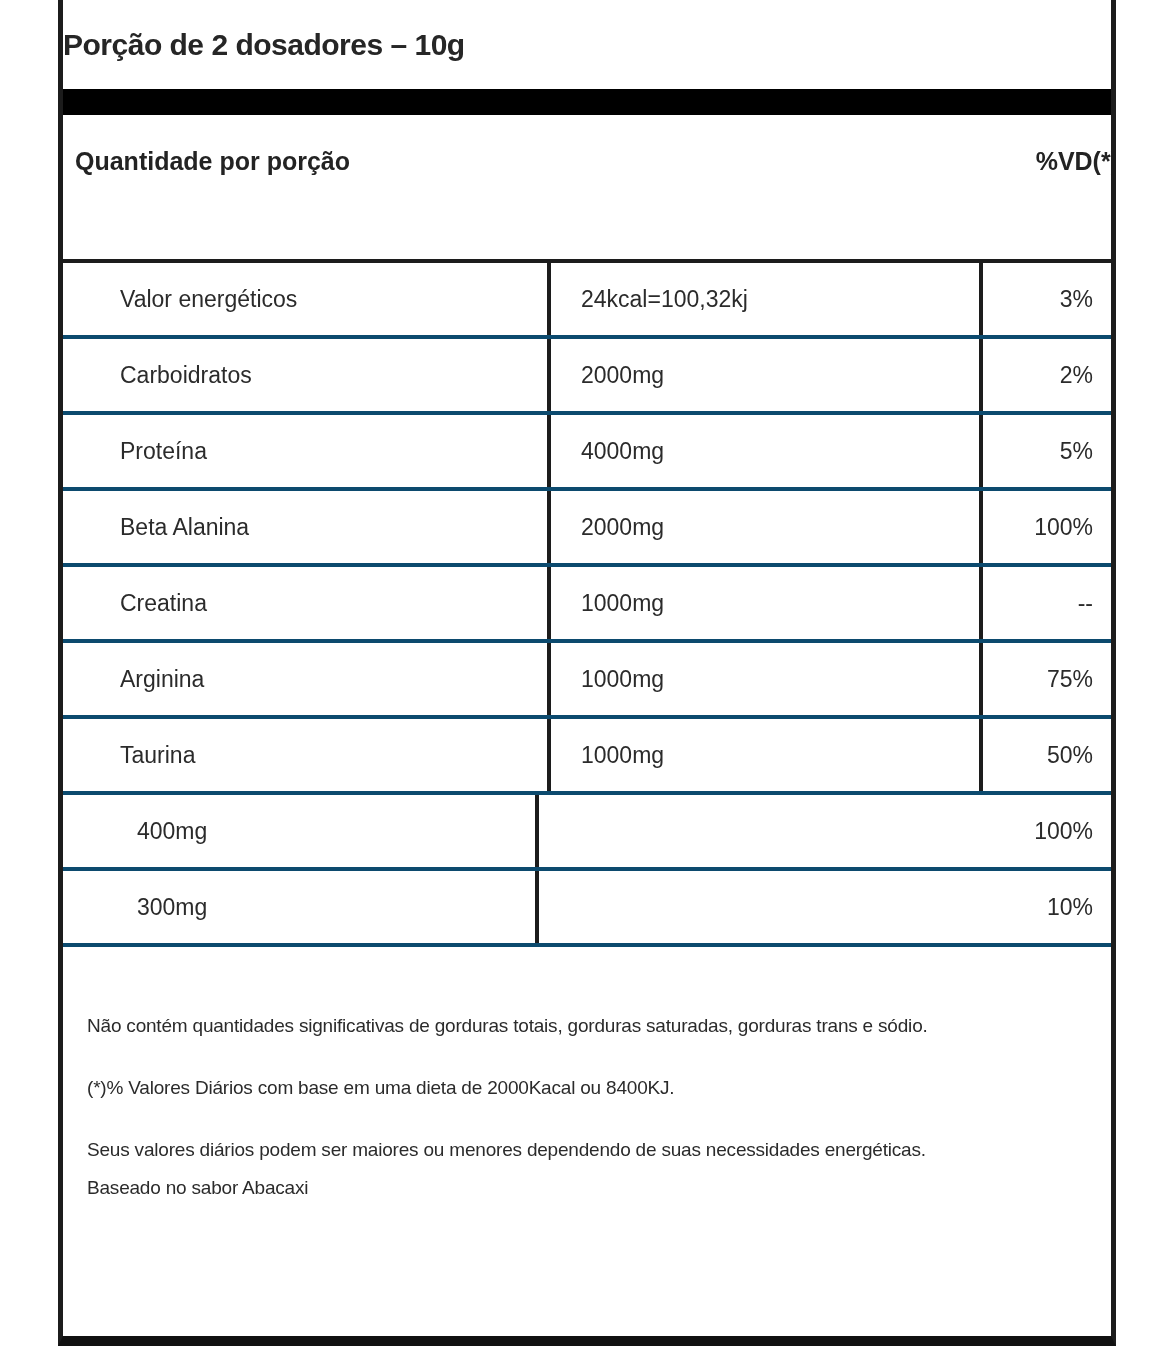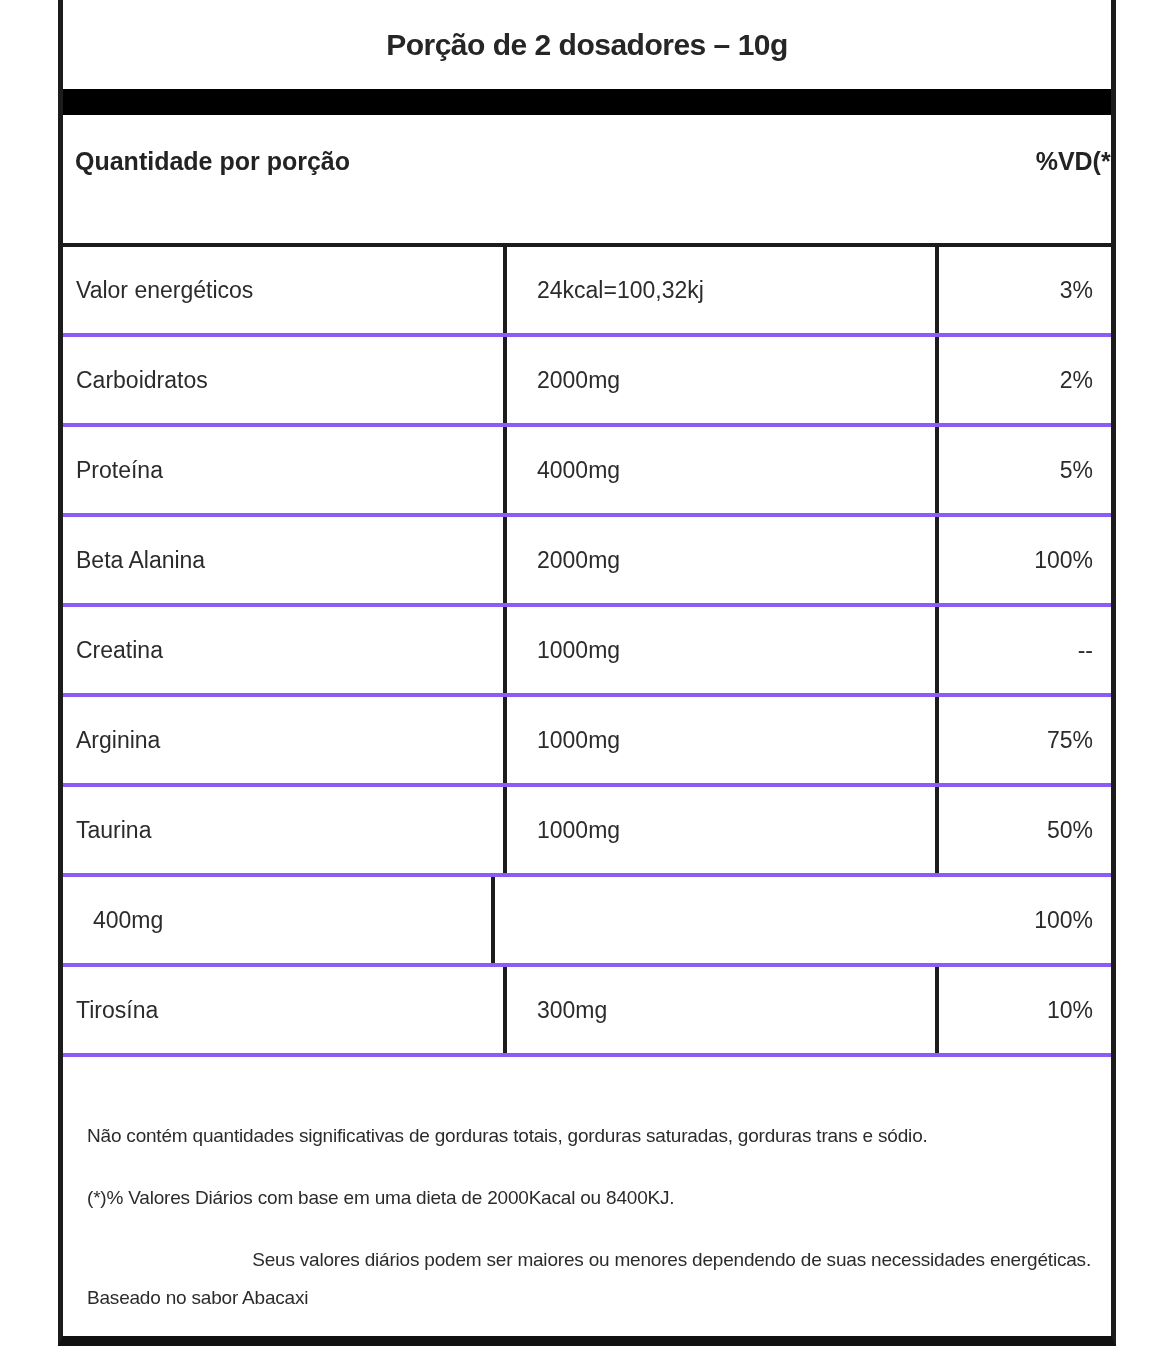--- a/index.html
+++ b/index.html
@@ -20,35 +20,34 @@
     box-sizing: border-box;
     border-left: 5px solid #1c1c1c;
     border-right: 5px solid #1c1c1c;
     border-bottom: 10px solid #111111;
     background: #ffffff;
   }
   .title-row {
     height: 89px;
     display: flex;
     align-items: center;
-    justify-content: center;
   }
   .title {
     font-size: 30px;
     font-weight: bold;
     color: #262626;
     letter-spacing: -0.5px;
   }
   .black-bar {
     height: 26px;
     background: #000000;
   }
   .header-row {
     position: relative;
-    height: 128px;
+    height: 144px;
     overflow: hidden;
     border-radius: 12px;
   }
   .qty-label {
     position: absolute;
     left: 12px;
     top: 32px;
     font-size: 25px;
     font-weight: bold;
     color: #232323;
@@ -59,23 +58,24 @@
     top: 32px;
     font-size: 25px;
     font-weight: bold;
     color: #232323;
   }
   .nutri-table {
     border-top: 4px solid #1c1c1c;
   }
   .row {
     display: flex;
-    height: 90px;
+    height: 76px;
     box-sizing: border-box;
-    border-bottom: 4px solid #8b5cf6;
+    border-bottom: 4px solid #0c4a6e;
+    padding-left: 44px;
   }
   .cell {
     display: flex;
     align-items: center;
     box-sizing: border-box;
     font-size: 23px;
     color: #2b2b2b;
   }
   .cell.name {
     width: 444px;
@@ -97,21 +97,21 @@
   }
   .note {
     font-size: 19px;
     color: #2b2b2b;
     line-height: 29px;
     letter-spacing: -0.2px;
     white-space: nowrap;
     margin: 0 0 33px 0;
   }
   .note.n2 { }
-  .note.n3 { margin-bottom: 9px; text-align: right; }
+  .note.n3 { margin-bottom: 9px; }
   .note.n4 { margin-bottom: 10px; }
 </style>
 </head>
 <body>
 
 <div class="frame">
 
   <div class="title-row">
     <span class="title">Porção de 2 dosadores – 10g</span>
   </div>
@@ -165,21 +165,20 @@
       <div class="cell amount">1000mg</div>
       <div class="cell dv">50%</div>
     </div>
 
     <div class="row">
       <div class="cell amount">400mg</div>
       <div class="cell dv">100%</div>
     </div>
 
     <div class="row">
-      <div class="cell name">Tirosína</div>
       <div class="cell amount">300mg</div>
       <div class="cell dv">10%</div>
     </div>
   </div>
 
   <div class="notes">
     <p class="note n1">Não contém quantidades significativas de gorduras totais, gorduras saturadas, gorduras trans e sódio.</p>
     <p class="note n2">(*)% Valores Diários com base em uma dieta de 2000Kacal ou 8400KJ.</p>
     <p class="note n3">Seus valores diários podem ser maiores ou menores dependendo de suas necessidades energéticas.</p>
     <p class="note n4">Baseado no sabor Abacaxi</p>

